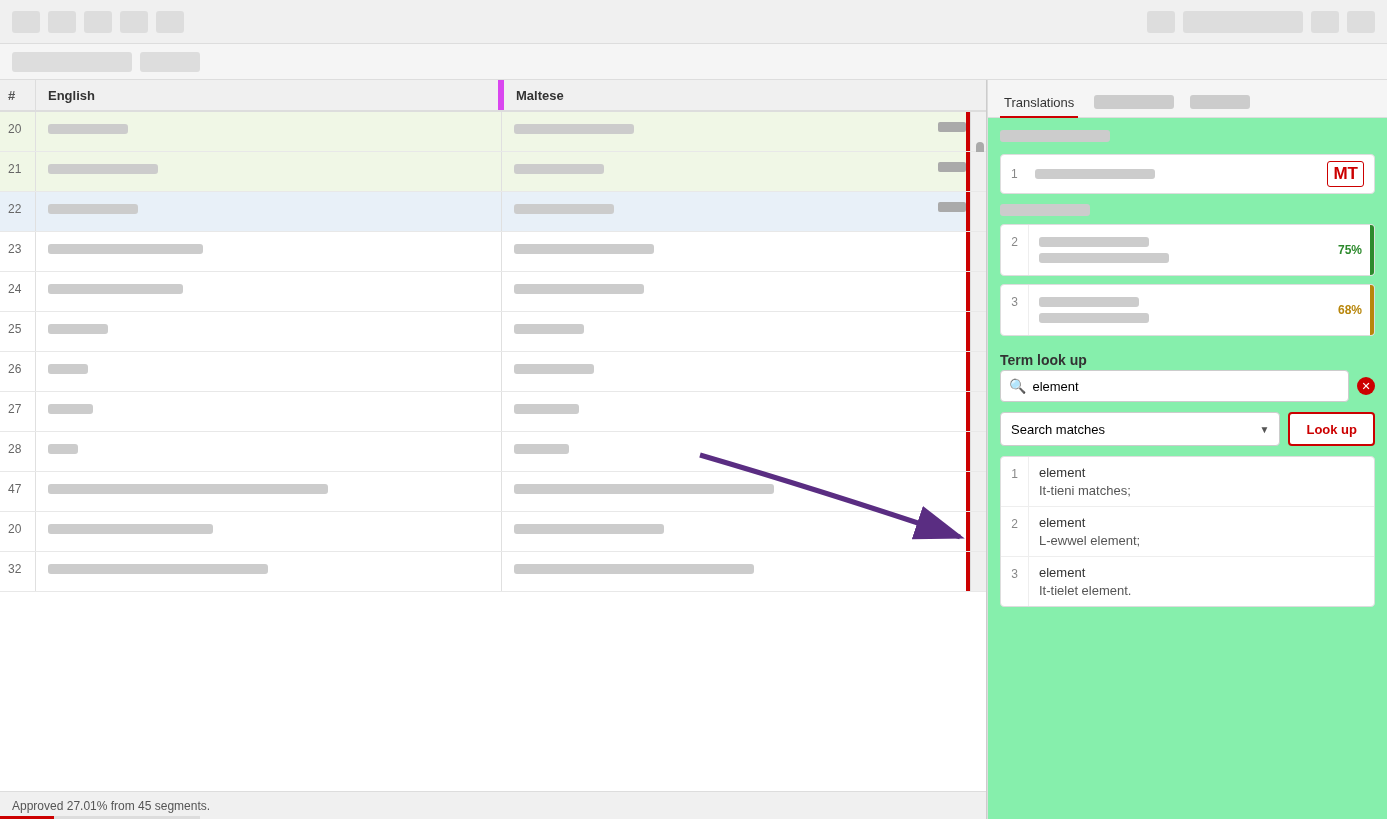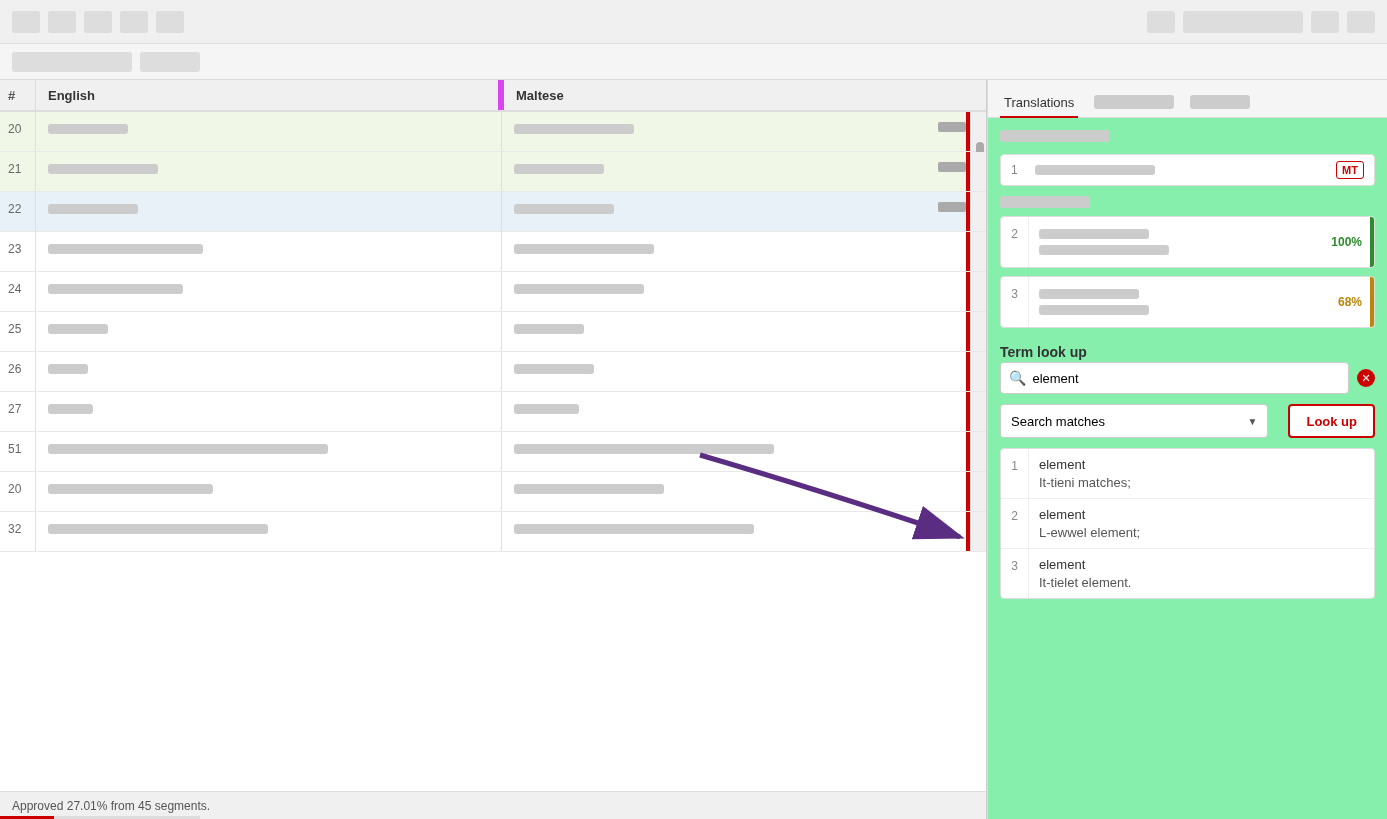--- a/index.html
+++ b/index.html
@@ -58,21 +58,21 @@
     .right-panel-body { flex: 1; overflow-y: auto; padding: 12px; }
 
     
     .section-label { height: 12px; background: #ccc; border-radius: 3px; margin-bottom: 10px; }
 
     .translation-entry { border: 1px solid #ddd; border-radius: 4px; margin-bottom: 10px; background: #fff; }
     .trans-entry-header { display: flex; align-items: center; padding: 6px 10px; gap: 8px; }
     .trans-num { color: #888; font-size: 12px; width: 16px; }
     .trans-content { flex: 1; }
     .trans-text-placeholder { height: 10px; background: #ccc; border-radius: 3px; margin: 4px 0; }
-    .mt-badge { background: #fff; border: 1px solid #cc0000; color: #cc0000; font-size: 11px; font-weight: 600; padding: 2px 5px; border-radius: 3px; flex-shrink: 0; }
+    .mt-badge { background: #fff; border: 1px solid #cc0000; color: #cc0000; font-size: 17px; font-weight: 600; padding: 2px 5px; border-radius: 3px; flex-shrink: 0; }
 
     .match-entry { display: flex; border: 1px solid #ddd; border-radius: 4px; margin-bottom: 8px; background: #fff; overflow: hidden; }
     .match-num-col { width: 28px; padding: 10px 6px; color: #888; font-size: 12px; border-right: 1px solid #eee; display: flex; align-items: flex-start; justify-content: center; }
     .match-content { flex: 1; padding: 8px 10px; }
     .match-pct { width: 40px; display: flex; align-items: center; justify-content: flex-end; padding: 8px 8px 8px 0; font-size: 12px; font-weight: 600; }
     .match-pct.green { color: #2d8a2d; }
     .match-pct.yellow { color: #b8860b; }
     .match-bar { width: 4px; flex-shrink: 0; }
     .match-bar.green { background: #2d8a2d; }
     .match-bar.yellow { background: #b8860b; }
@@ -80,21 +80,21 @@
     
     .term-lookup-section { padding: 0 12px 12px; flex-shrink: 0; }
     .term-lookup-title { font-size: 14px; font-weight: 600; color: #333; margin-bottom: 2px; }
 
     .search-row { display: flex; align-items: center; gap: 8px; margin-bottom: 10px; }
     .search-input-wrapper { flex: 1; display: flex; align-items: center; border: 1px solid #ccc; border-radius: 4px; background: #fff; padding: 0 8px; height: 32px; }
     .search-icon { color: #888; margin-right: 6px; font-size: 14px; }
     .search-input { border: none; outline: none; flex: 1; font-size: 13px; background: transparent; }
     .clear-btn { width: 18px; height: 18px; background: #cc0000; border-radius: 50%; display: flex; align-items: center; justify-content: center; color: #fff; font-size: 11px; cursor: pointer; flex-shrink: 0; }
 
-    .lookup-controls { display: flex; gap: 20px; margin-bottom: 10px; }
+    .lookup-controls { display: flex; gap: 8px; margin-bottom: 10px; }
     .search-matches-dropdown { flex: 1; display: flex; align-items: center; justify-content: space-between; border: 1px solid #ccc; border-radius: 4px; background: #fff; padding: 0 10px; height: 34px; font-size: 13px; cursor: pointer; }
     .dropdown-arrow { color: #555; font-size: 10px; }
     .lookup-btn { background: #fff; border: 2px solid #cc0000; color: #cc0000; font-weight: 600; padding: 0 16px; height: 34px; border-radius: 4px; cursor: pointer; font-size: 13px; }
 
     
     .term-results { border: 1px solid #ddd; border-radius: 4px; background: #fff; overflow: hidden; }
     .term-result-row { display: flex; border-bottom: 1px solid #eee; }
     .term-result-row:last-child { border-bottom: none; }
     .term-result-num { width: 28px; padding: 10px 6px; color: #888; font-size: 12px; display: flex; align-items: flex-start; justify-content: center; border-right: 1px solid #eee; }
     .term-result-content { flex: 1; padding: 8px 10px; }
@@ -237,21 +237,33 @@
       <div class="text-placeholder" style="width:45px"></div>
     </div>
     <div class="cell-maltese">
       <div class="text-placeholder" style="width:65px"></div>
     </div>
     <div class="red-bar"></div>
     <div class="scroll-bar-area"></div>
 
   </div>
           <div class="table-row white-bg">
-    <div class="cell-num">51</div>
+    <div class="cell-num">28</div>
+    <div class="cell-english">
+      <div class="text-placeholder" style="width:30px"></div>
+    </div>
+    <div class="cell-maltese">
+      <div class="text-placeholder" style="width:55px"></div>
+    </div>
+    <div class="red-bar"></div>
+    <div class="scroll-bar-area"></div>
+
+  </div>
+          <div class="table-row white-bg">
+    <div class="cell-num">47</div>
     <div class="cell-english">
       <div class="text-placeholder" style="width:280px"></div>
     </div>
     <div class="cell-maltese">
       <div class="text-placeholder" style="width:260px"></div>
     </div>
     <div class="red-bar"></div>
     <div class="scroll-bar-area"></div>
 
   </div>
@@ -312,21 +324,21 @@
           </div>
 
           <div class="section-label" style="width:90px;margin-bottom:8px"></div>
 
           <div class="match-entry">
             <div class="match-num-col">2</div>
             <div class="match-content">
               <div class="trans-text-placeholder" style="width:110px;margin-bottom:6px"></div>
               <div class="trans-text-placeholder" style="width:130px"></div>
             </div>
-            <div class="match-pct green">100%</div>
+            <div class="match-pct green">75%</div>
             <div class="match-bar green"></div>
           </div>
 
           <div class="match-entry" style="margin-bottom:16px;">
             <div class="match-num-col">3</div>
             <div class="match-content">
               <div class="trans-text-placeholder" style="width:100px;margin-bottom:6px"></div>
               <div class="trans-text-placeholder" style="width:110px"></div>
             </div>
             <div class="match-pct yellow">68%</div>

